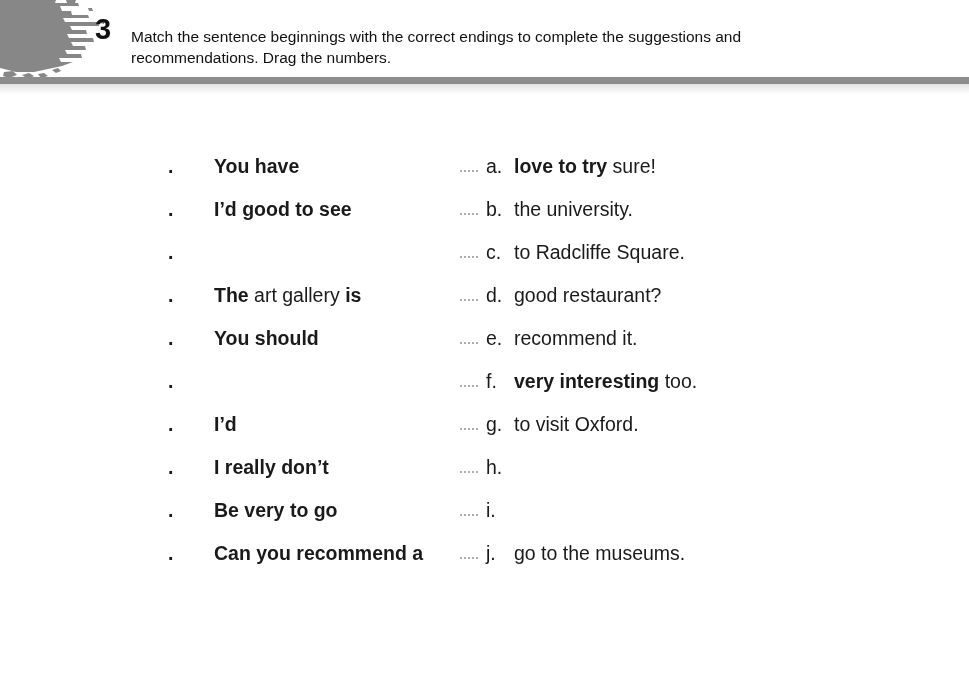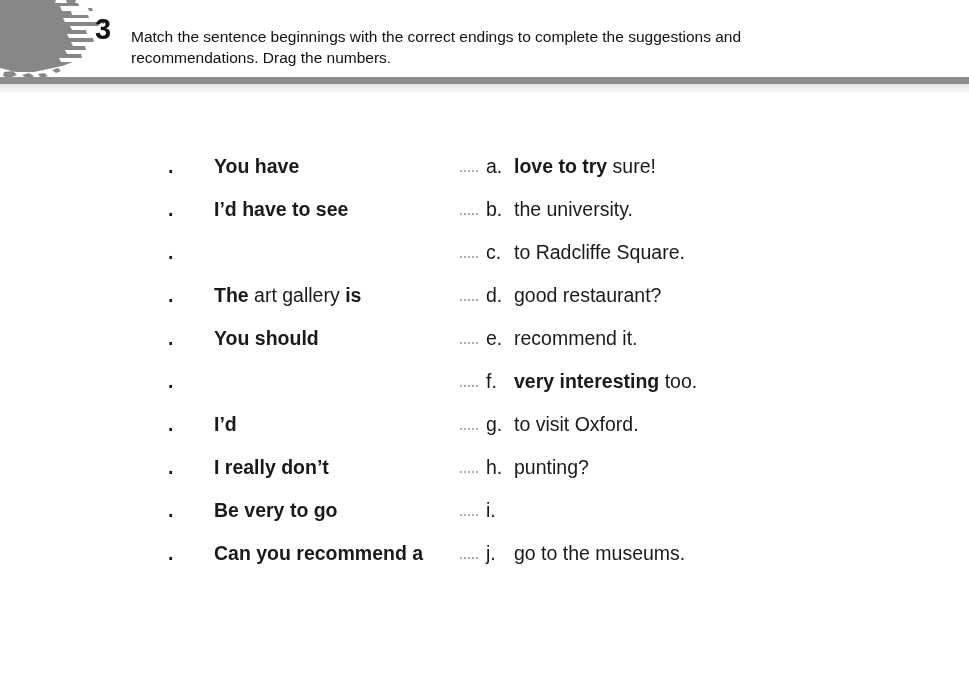--- a/index.html
+++ b/index.html
@@ -70,21 +70,21 @@
   <div class="row">
     <span class="slot">.</span>
     <span class="begin"><span class="b">You have</span></span>
     <span class="leader"></span>
     <span class="letter">a.</span>
     <span class="ending"><span class="b">love to try</span><span> sure!</span></span>
   </div>
 
   <div class="row">
     <span class="slot">.</span>
-    <span class="begin"><span class="b">I’d have to see</span></span>
+    <span class="begin"><span class="b">I’d good to see</span></span>
     <span class="leader"></span>
     <span class="letter">b.</span>
     <span class="ending"><span>the university.</span></span>
   </div>
 
   <div class="row">
     <span class="slot">.</span>
     <span class="leader"></span>
     <span class="letter">c.</span>
     <span class="ending"><span>to Radcliffe Square.</span></span>
@@ -119,21 +119,20 @@
     <span class="leader"></span>
     <span class="letter">g.</span>
     <span class="ending"><span>to visit Oxford.</span></span>
   </div>
 
   <div class="row">
     <span class="slot">.</span>
     <span class="begin"><span class="b">I really don’t</span></span>
     <span class="leader"></span>
     <span class="letter">h.</span>
-    <span class="ending"><span>punting?</span></span>
   </div>
 
   <div class="row">
     <span class="slot">.</span>
     <span class="begin"><span class="b">Be very to go</span></span>
     <span class="leader"></span>
     <span class="letter">i.</span>
   </div>
 
   <div class="row">

